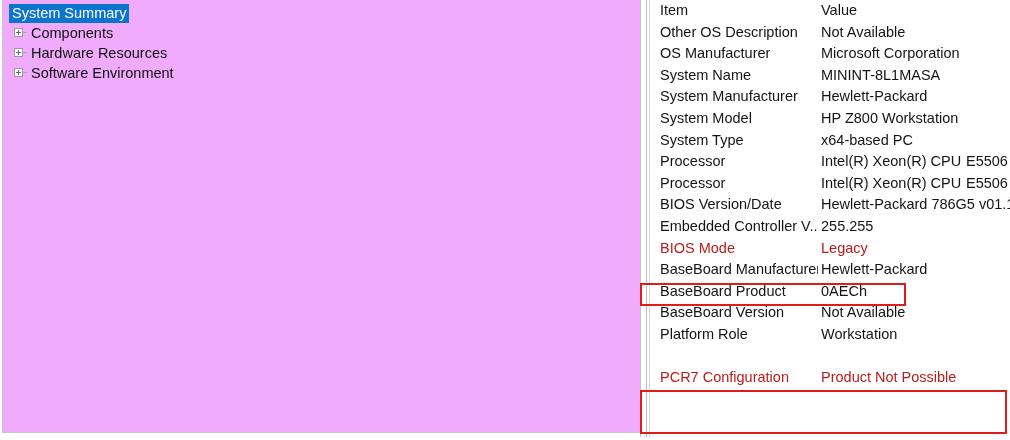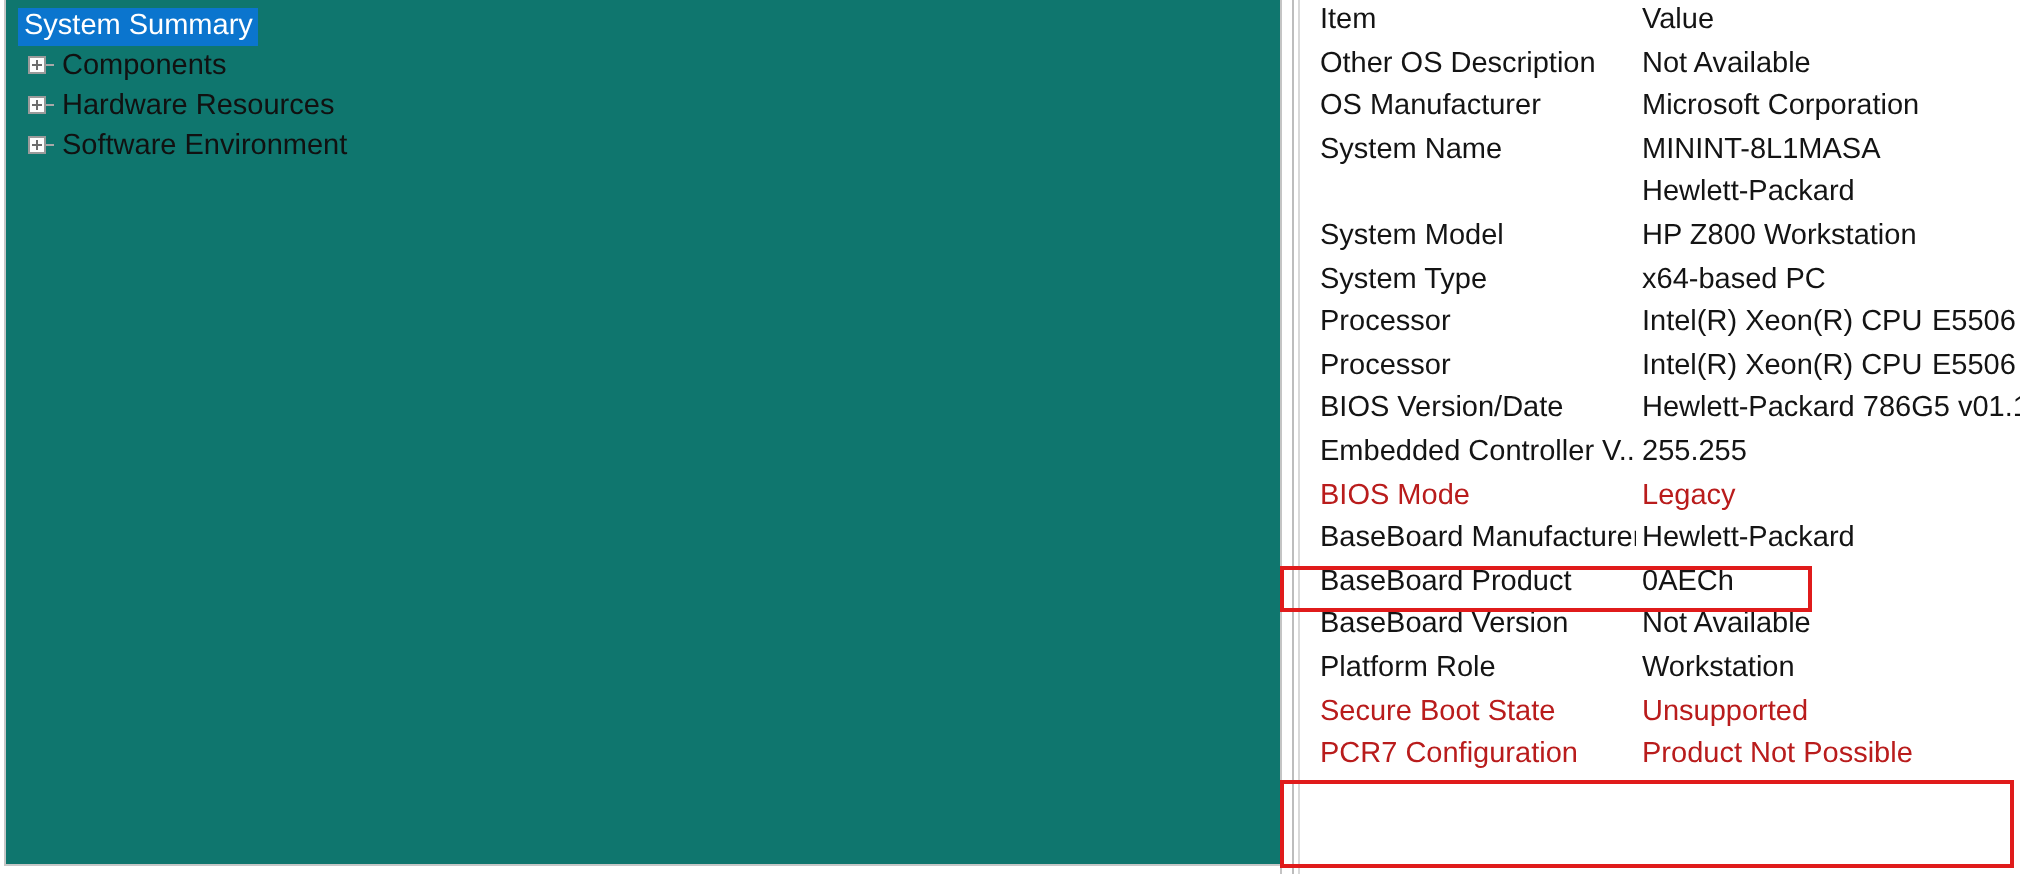--- a/index.html
+++ b/index.html
@@ -16,21 +16,21 @@
     -webkit-font-smoothing: antialiased;
   }
 
   
   #tree-panel {
     position: absolute;
     left: 2px;
     top: 0px;
     width: 716px;
     height: 433px;
-    background: #0f766e;
+    background: #f0abfc;
     border-left: 1px solid #c8c8c8;
     border-right: 1px solid #c8c8c8;
     border-bottom: 1px solid #c8c8c8;
     box-sizing: border-box;
     overflow: hidden;
   }
   .tree-row {
     position: relative;
     height: 20px;
     line-height: 20px;
@@ -226,20 +226,21 @@
       </div>
       <div class="data-row">
         <span class="cell-item">OS Manufacturer</span>
         <span class="cell-value">Microsoft Corporation</span>
       </div>
       <div class="data-row">
         <span class="cell-item">System Name</span>
         <span class="cell-value">MININT-8L1MASA</span>
       </div>
       <div class="data-row">
+        <span class="cell-item">System Manufacturer</span>
         <span class="cell-value">Hewlett-Packard</span>
       </div>
       <div class="data-row">
         <span class="cell-item">System Model</span>
         <span class="cell-value">HP Z800 Workstation</span>
       </div>
       <div class="data-row">
         <span class="cell-item">System Type</span>
         <span class="cell-value">x64-based PC</span>
       </div>
@@ -275,22 +276,20 @@
       </div>
       <div class="data-row">
         <span class="cell-item">BaseBoard Version</span>
         <span class="cell-value">Not Available</span>
       </div>
       <div class="data-row">
         <span class="cell-item">Platform Role</span>
         <span class="cell-value">Workstation</span>
       </div>
       <div class="data-row flagged">
-        <span class="cell-item">Secure Boot State</span>
-        <span class="cell-value">Unsupported</span>
       </div>
       <div class="data-row flagged">
         <span class="cell-item">PCR7 Configuration</span>
         <span class="cell-value">Product Not Possible</span>
       </div>
     </div>
 </div>
 
 <div class="redbox" id="redbox-bios-mode" style="border-color: rgb(224, 27, 27);"></div>
 <div class="redbox" id="redbox-secureboot" style="border-color: rgb(224, 27, 27);"></div>

